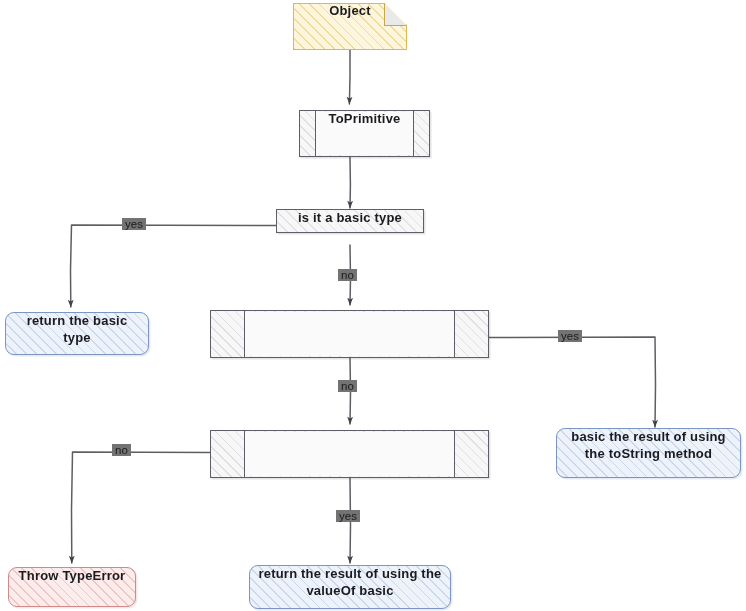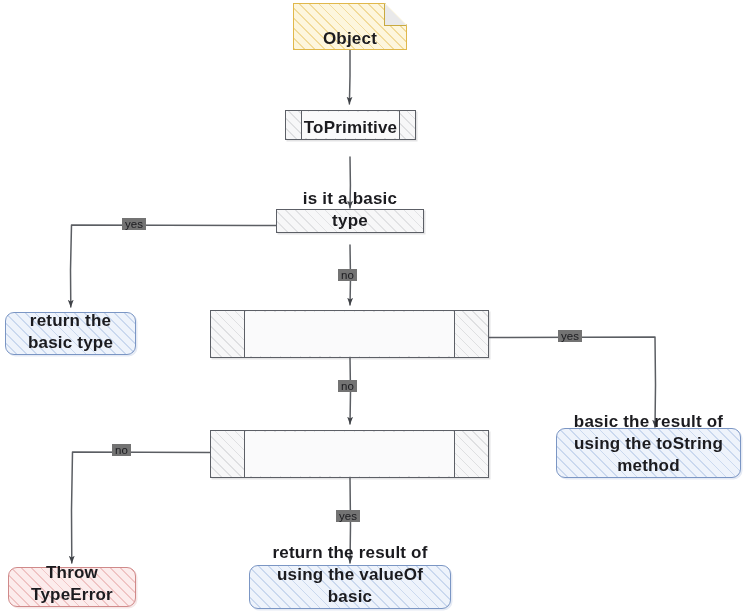--- a/index.html
+++ b/index.html
@@ -18,24 +18,24 @@
   #canvas {
     position: absolute;
     left: 0; top: 0;
     width: 746px;
     height: 611px;
   }
   .node {
     position: absolute;
     box-sizing: border-box;
     display: flex;
-    align-items: flex-end;
+    align-items: flex-start;
     justify-content: center;
     text-align: center;
-    font-size: 17px;
+    font-size: 13px;
     font-weight: 700;
     letter-spacing: 0.2px;
     color: #1b1b1f;
     line-height: 1.3;
     z-index: 4;
     user-select: none;
   }
   .node .label {
     position: relative;
     z-index: 5;
@@ -199,32 +199,32 @@
 <div class="edge-label" style="left:112px; top:444px;">no</div>
 
 <div class="edge-label" style="left:336px; top:510px;">yes</div>
 
 <div class="node shape-doc" style="left:293px; top:3px; width:114px; height:47px;">
   <div class="doc-body"></div>
   <div class="doc-fold"></div>
   <span class="label">Object</span>
 </div>
 
-<div class="node shape-sub" style="left:285px; top:110px; width:131px; height:30px;">
+<div class="node shape-sub" style="left:299px; top:110px; width:131px; height:47px;">
   <div class="inner"></div>
   <div class="bar l"></div>
   <div class="bar r"></div>
   <span class="label">ToPrimitive</span>
 </div>
 
 <div class="node shape-rect" style="left:276px; top:209px; width:148px; height:24px;">
   <span class="label">is it a basic type</span>
 </div>
 
-<div class="node shape-round-blue" style="left:5px; top:312px; width:131px; height:43px;">
+<div class="node shape-round-blue" style="left:5px; top:312px; width:144px; height:43px;">
   <span class="label">return the basic type</span>
 </div>
 
 <div class="node shape-sub" style="left:210px; top:310px; width:279px; height:48px;">
   <div class="inner"></div>
   <div class="bar l"></div>
   <div class="bar r"></div>
 </div>
 
 <div class="node shape-round-blue" style="left:556px; top:428px; width:185px; height:50px;">

